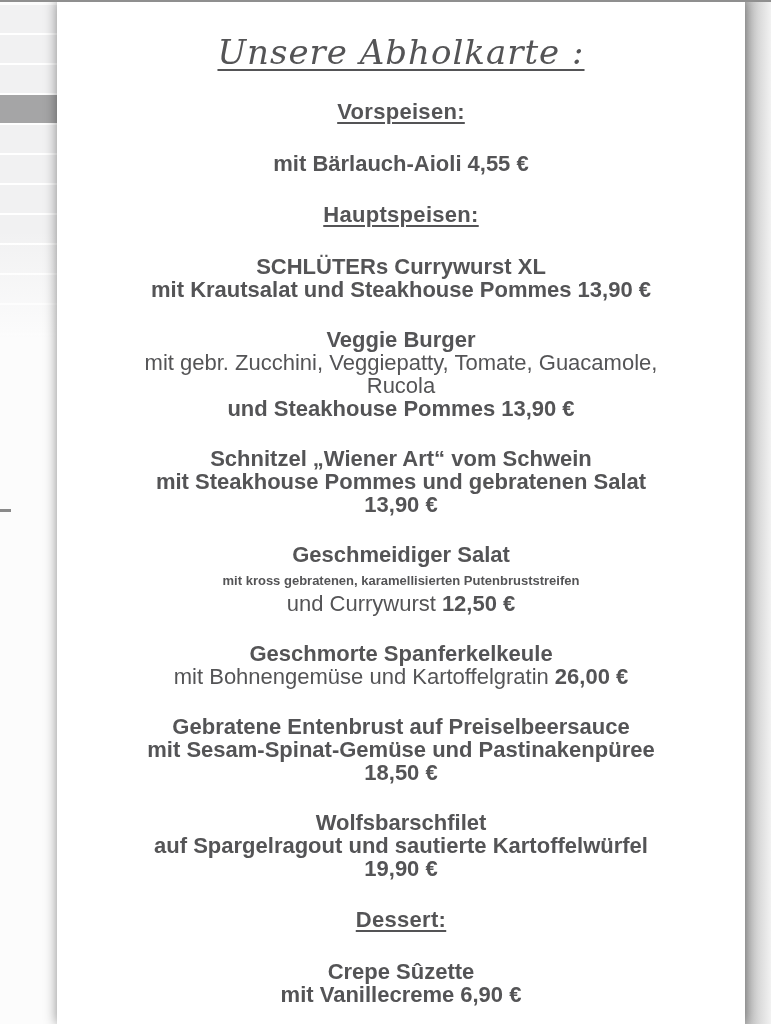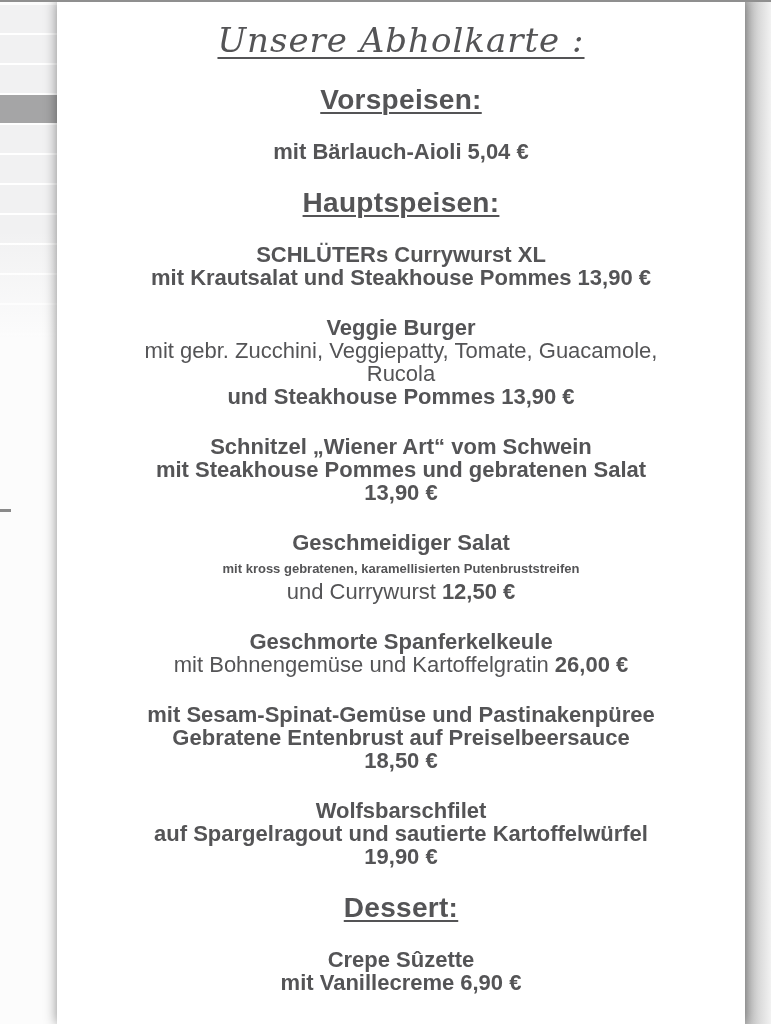--- a/index.html
+++ b/index.html
@@ -40,33 +40,33 @@
     background: linear-gradient(to right, #bdbdbd, #f2f2f2);
     z-index: 1;
   }
   .page {
     position: absolute; left: 57px; top: 0; width: 688px; height: 1024px;
     background: #ffffff; z-index: 2;
     box-shadow: 0 0 12px rgba(0,0,0,0.45);
   }
   .menu {
     display: flex; flex-direction: column; align-items: center;
-    row-gap: 27px; padding-top: 20px;
+    row-gap: 27px; padding-top: 32px;
     color: var(--text, #545456);
     text-align: center;
   }
   .menu-title {
     font-family: "DejaVu Serif", serif;
     font-style: italic; font-weight: 400;
     font-size: 34px; line-height: 40px; letter-spacing: 1px;
     text-decoration: underline; text-underline-offset: 5px;
     text-decoration-thickness: 2px;
   }
   .section-heading {
-    font-size: 28px; line-height: 26px; font-weight: 700;
+    font-size: 22px; line-height: 26px; font-weight: 700;
     text-decoration: underline; text-underline-offset: 3px;
     text-decoration-thickness: 2px; letter-spacing: 0.3px;
   }
   .menu-line { font-size: 22px; line-height: 23px; }
   .seg-b { font-weight: 700; }
   .seg-r { font-weight: 400; margin-top: 12px; }
   .seg-s { font-size: 13px; }
   .seg + .seg { margin-left: 6px; }
   #menu-sections { display: contents; }
 </style>
@@ -81,43 +81,43 @@
   <div class="strip-fade"></div>
   <div class="strip-dash"></div>
 </div>
 
 <div class="right-gutter"></div>
 
 <div class="page">
   <div class="menu">
     <div class="menu-title">Unsere Abholkarte :</div>
     <div id="menu-sections"><div class="section-heading">Vorspeisen:</div><div class="menu-item">
-          <div class="menu-line"><span class="seg seg-b">mit Bärlauch-Aioli</span><span class="seg seg-b">5,04 €</span></div>
+          <div class="menu-line"><span class="seg seg-b">mit Bärlauch-Aioli</span><span class="seg seg-b">4,55 €</span></div>
         </div><div class="section-heading">Hauptspeisen:</div><div class="menu-item">
           <div class="menu-line"><span class="seg seg-b">SCHLÜTERs Currywurst XL</span></div>
           <div class="menu-line"><span class="seg seg-b">mit Krautsalat und Steakhouse Pommes</span><span class="seg seg-b">13,90 €</span></div>
         </div><div class="menu-item">
           <div class="menu-line"><span class="seg seg-b">Veggie Burger</span></div>
           <div class="menu-line"><span class="seg seg-r">mit gebr. Zucchini, Veggiepatty, Tomate, Guacamole,</span></div>
           <div class="menu-line"><span class="seg seg-r">Rucola</span></div>
           <div class="menu-line"><span class="seg seg-b">und Steakhouse Pommes</span><span class="seg seg-b">13,90 €</span></div>
         </div><div class="menu-item">
           <div class="menu-line"><span class="seg seg-b">Schnitzel „Wiener Art“ vom Schwein</span></div>
           <div class="menu-line"><span class="seg seg-b">mit Steakhouse Pommes und gebratenen Salat</span></div>
           <div class="menu-line"><span class="seg seg-b">13,90 €</span></div>
         </div><div class="menu-item">
           <div class="menu-line"><span class="seg seg-b">Geschmeidiger Salat</span></div>
           <div class="menu-line"><span class="seg seg-b seg-s">mit kross gebratenen, karamellisierten Putenbruststreifen</span></div>
           <div class="menu-line"><span class="seg seg-r">und Currywurst</span><span class="seg seg-b">12,50 €</span></div>
         </div><div class="menu-item">
           <div class="menu-line"><span class="seg seg-b">Geschmorte Spanferkelkeule</span></div>
           <div class="menu-line"><span class="seg seg-r">mit Bohnengemüse und Kartoffelgratin</span><span class="seg seg-b">26,00 €</span></div>
         </div><div class="menu-item">
+          <div class="menu-line"><span class="seg seg-b">Gebratene Entenbrust auf Preiselbeersauce</span></div>
           <div class="menu-line"><span class="seg seg-b">mit Sesam-Spinat-Gemüse und Pastinakenpüree</span></div>
-          <div class="menu-line"><span class="seg seg-b">Gebratene Entenbrust auf Preiselbeersauce</span></div>
           <div class="menu-line"><span class="seg seg-b">18,50 €</span></div>
         </div><div class="menu-item">
           <div class="menu-line"><span class="seg seg-b">Wolfsbarschfilet</span></div>
           <div class="menu-line"><span class="seg seg-b">auf Spargelragout und sautierte Kartoffelwürfel</span></div>
           <div class="menu-line"><span class="seg seg-b">19,90 €</span></div>
         </div><div class="section-heading">Dessert:</div><div class="menu-item">
           <div class="menu-line"><span class="seg seg-b">Crepe Sûzette</span></div>
           <div class="menu-line"><span class="seg seg-b">mit Vanillecreme</span><span class="seg seg-b">6,90 €</span></div>
         </div></div>
   </div>

